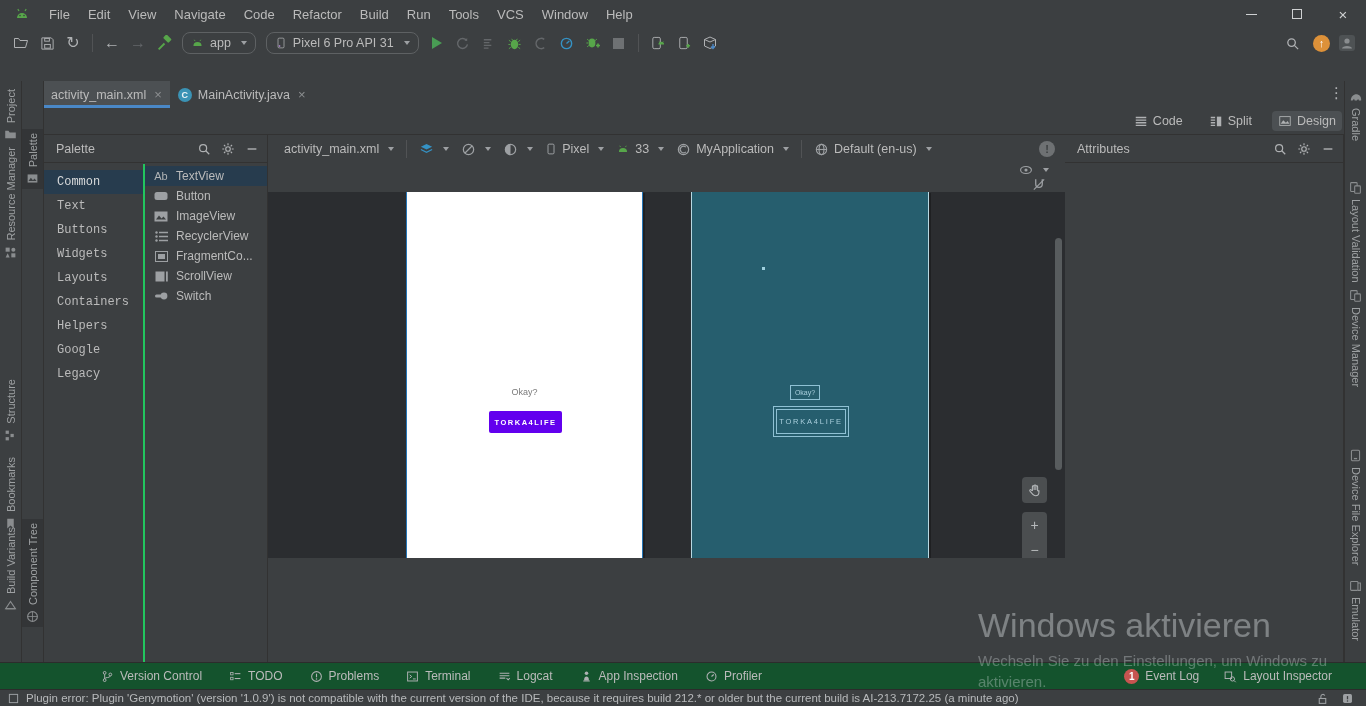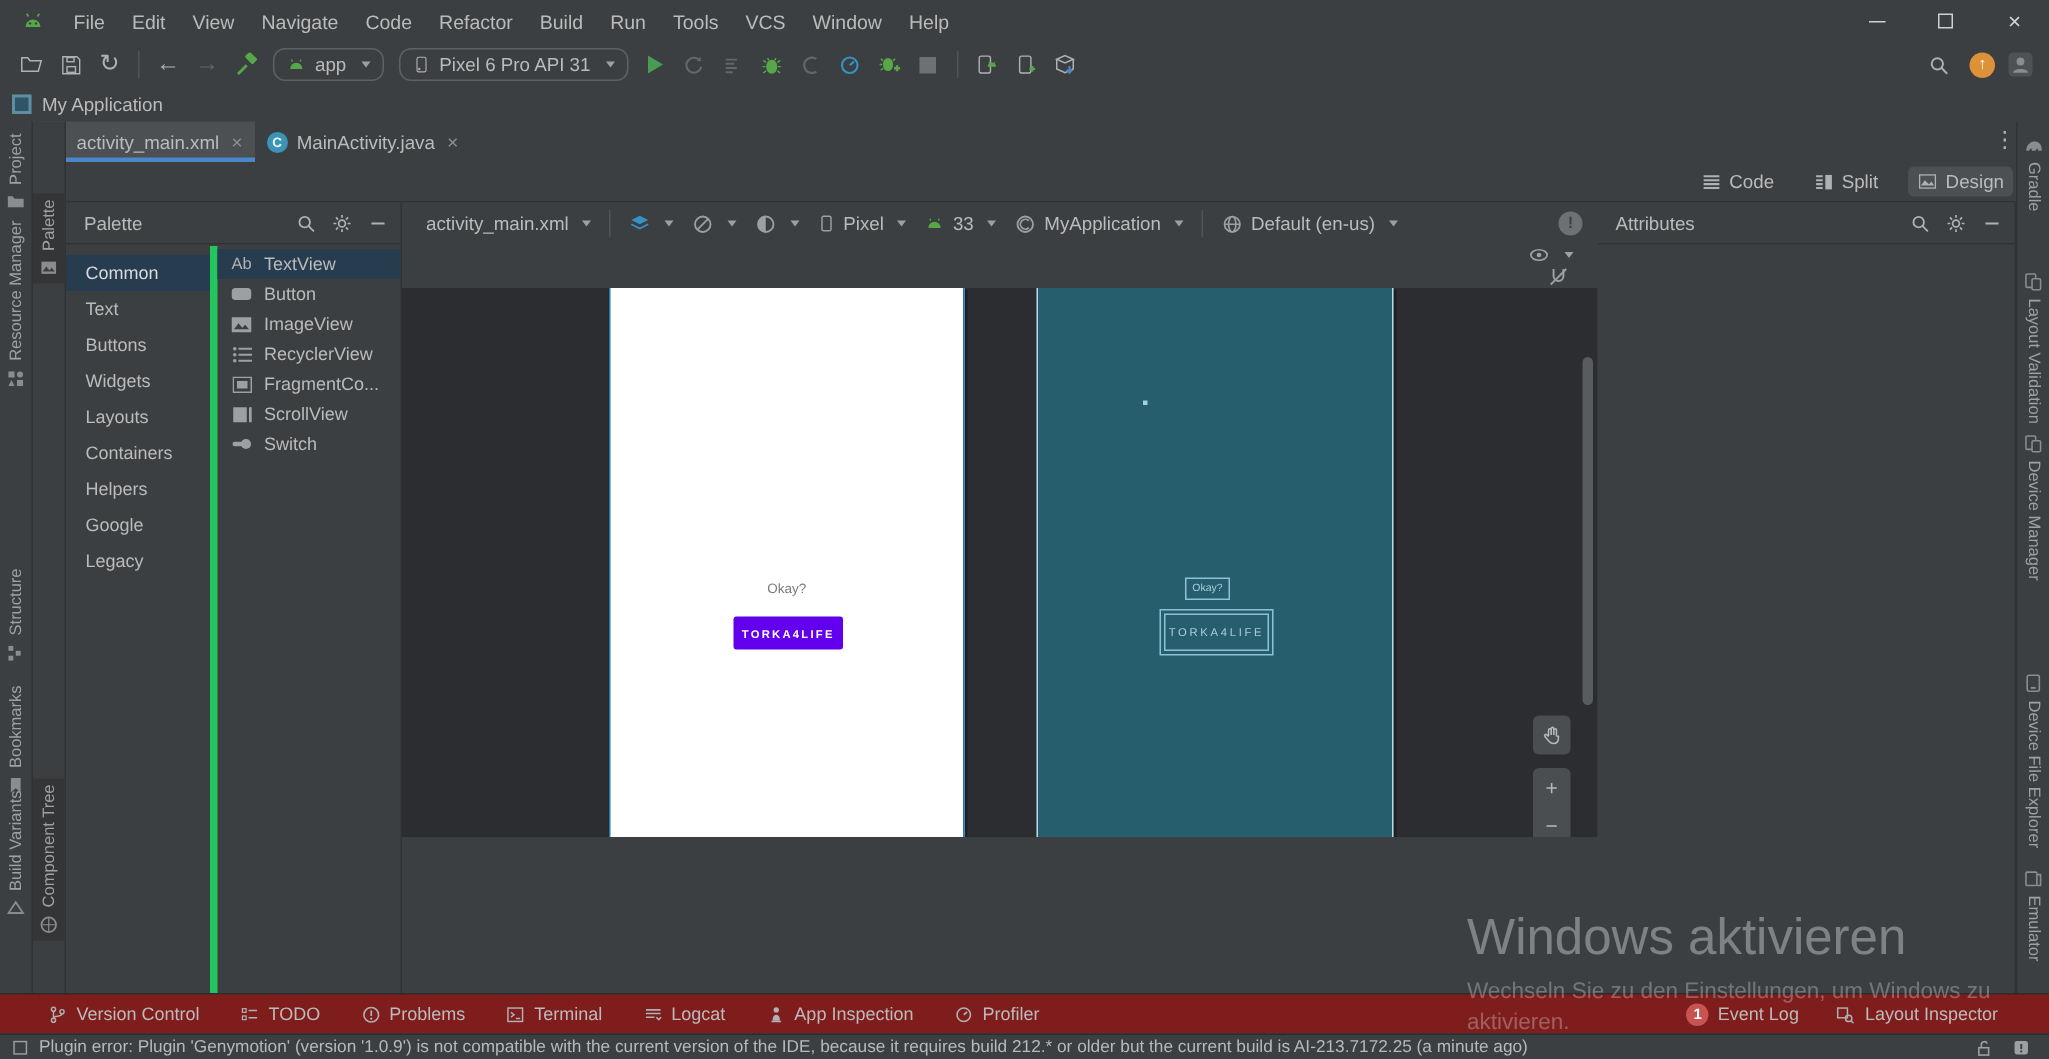--- a/index.html
+++ b/index.html
@@ -61,21 +61,21 @@
   .stripe-item { position:absolute; left:0; width:21px; display:flex; flex-direction:column; align-items:center; gap:5px; }
   .vl { writing-mode:vertical-rl; transform:rotate(180deg); font-size:11px; color:#9ea1a3; white-space:nowrap; }
   .vr { writing-mode:vertical-rl; font-size:11px; color:#9ea1a3; white-space:nowrap; }
   .stripe-item.pressed { background:#333537; padding:4px 0; border-radius:0; }
 
   
   .palette { position:absolute; left:44px; top:135px; width:224px; height:527px; background:#3c3f41; border-right:1px solid #323232; }
   .panel-head { height:28px; display:flex; align-items:center; padding:0 8px 0 12px; border-bottom:1px solid #323232; font-size:12.5px; color:#bbbbbb; }
   .panel-head .ph-icons { margin-left:auto; display:flex; align-items:center; gap:10px; }
   .pal-body { position:absolute; left:0; top:29px; bottom:0; right:0; display:flex; }
-  .pal-cats { width:101px; border-right:5px solid #22c55e; padding-top:6px; }
+  .pal-cats { width:101px; border-right:2px solid #22c55e; padding-top:6px;font-family:Liberation Mono, monospace; }
   .pal-cat { height:24px; display:flex; align-items:center; padding-left:13px; font-size:12px; color:#bbbbbb; }
   .pal-cat.sel { background:#273c4e; color:#d8dadb; }
   .pal-items { flex:1; padding-top:2px; }
   .pal-item { height:20px; display:flex; align-items:center; gap:7px; padding-left:8px; font-size:12px; color:#bbbbbb; }
   .pal-item.sel { background:#273c4e; }
   .ab-glyph { font-size:11px; color:#b0b3b5; width:16px; text-align:center; }
   .pi-ic { width:16px; display:flex; justify-content:center; }
 
   
   .design-area { position:absolute; left:268px; top:135px; width:797px; height:527px; background:#3c3f41; }
@@ -109,21 +109,21 @@
 
   
   .attrs { position:absolute; left:1065px; top:135px; width:279px; height:527px; background:#3c3f41; border-right:1px solid #323232; }
 
   
   .watermark { position:absolute; left:978px; top:606px; z-index:100; pointer-events:none; }
   .wm1 { font-size:34px; color:rgba(235,240,243,0.38); }
   .wm2 { margin-top:5px; width:358px; font-size:15px; line-height:21px; color:rgba(225,230,234,0.33); }
 
   
-  .bottom-bar { position:absolute; left:0; top:662px; width:1366px; height:27px; background:#7f1d1d; border-top:1px solid #2c2c2c; display:flex; align-items:center; padding-left:32px; font-size:12px; color:#bbbbbb; }
+  .bottom-bar { position:absolute; left:0; top:662px; width:1366px; height:27px; background:#14532d; border-top:1px solid #2c2c2c; display:flex; align-items:center; padding-left:101px; font-size:12px; color:#bbbbbb; }
   .bb-item { display:flex; align-items:center; gap:6px; margin-right:27px; }
   .bb-right { margin-left:auto; display:flex; align-items:center; gap:24px; padding-right:34px; }
   .badge { width:15px; height:15px; border-radius:50%; background:#c75450; color:#fff; font-size:10px; font-weight:bold; display:flex; align-items:center; justify-content:center; }
   .status-bar { position:absolute; left:0; top:689px; width:1366px; height:17px; background:#3c3f41; border-top:1px solid #2c2c2c; display:flex; align-items:center; padding-left:8px; font-size:11.5px; color:#b7b9bb; }
   .status-right { margin-left:auto; display:flex; align-items:center; gap:12px; padding-right:12px; }
 </style>
 </head>
 <body>
 
 <div class="app">
@@ -278,24 +278,20 @@
       <span class="ic">
           <svg width="18" height="18" viewBox="0 0 18 18">
             <rect x="1" y="1" width="16" height="16" rx="3" fill="#4e5254"></rect>
             <circle cx="9" cy="7" r="2.6" fill="#8a8d8f"></circle>
             <path d="M4 14.5c0-3.4 10-3.4 10 0z" fill="#8a8d8f"></path>
           </svg>
         </span>
     </div>
   </div>
 
-  <div class="crumb-row">
-    <span class="module-ic"></span>
-    <span>My Application</span>
-  </div>
 
   <div class="tab-row">
     <div class="tab sel">
       <span class="xmlfile-ic">
           <span class="flag"></span>
           <span class="body">&lt;&gt;</span>
         </span>
       <span>activity_main.xml</span>
       <span class="tab-close">×</span>
     </div>

